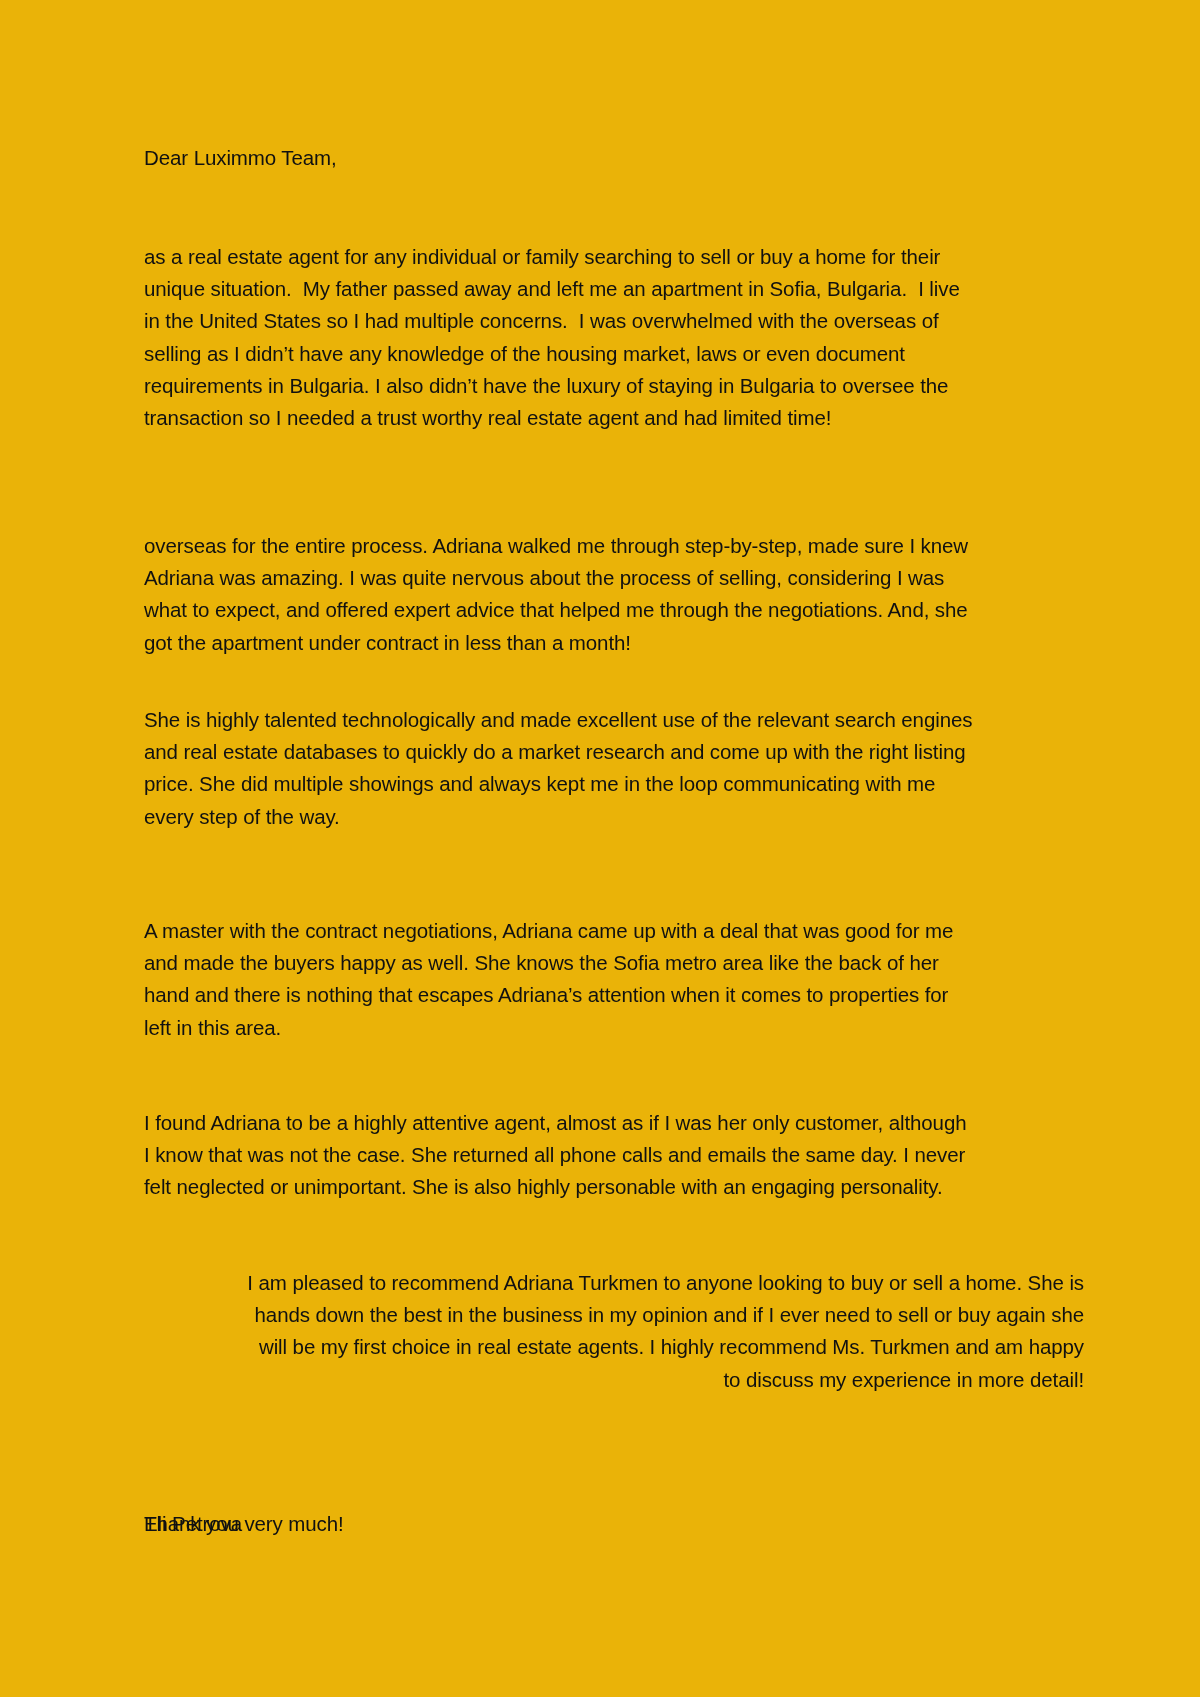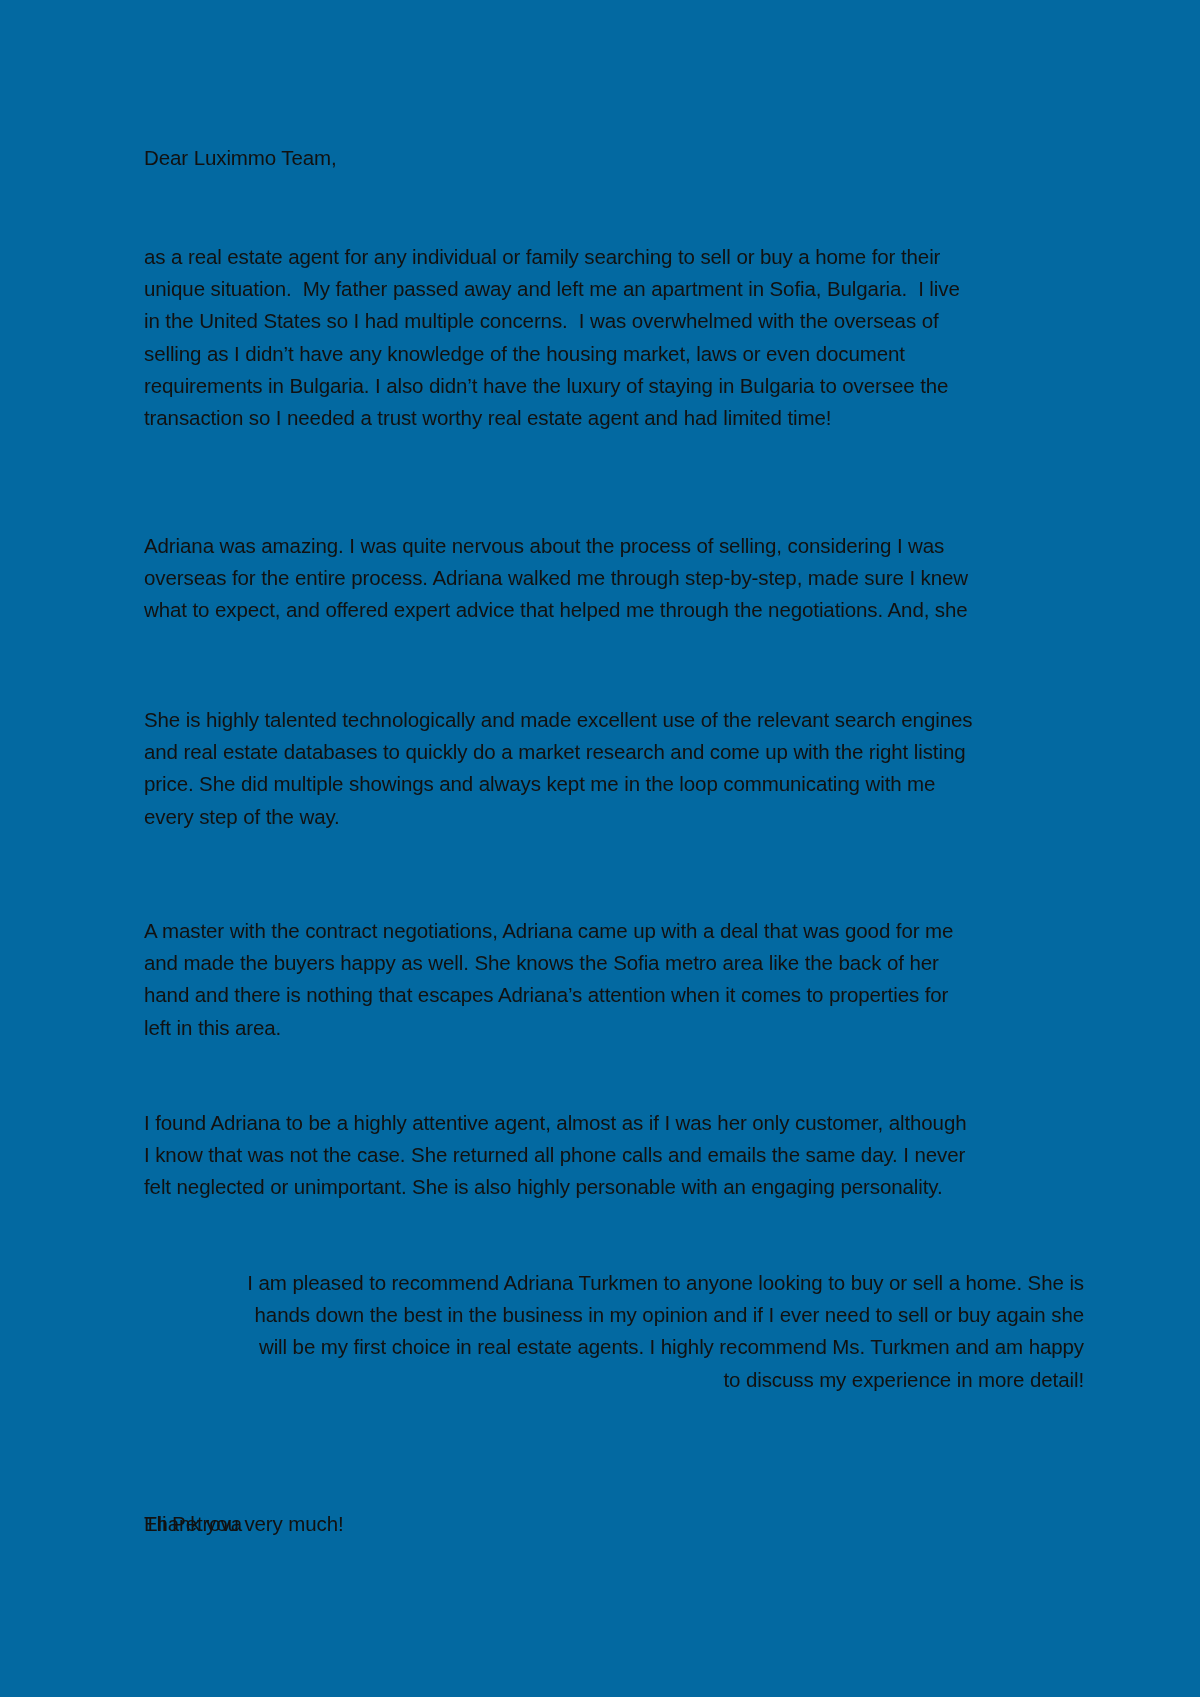--- a/index.html
+++ b/index.html
@@ -1,18 +1,18 @@
 <!DOCTYPE html>
 <html><head>
 <meta charset="utf-8">
 <style>
   html, body { margin: 0; padding: 0; background: #ffffff; }
   body { width: 1200px; height: 1697px; position: relative; overflow: hidden;
          font-family: "Liberation Sans", sans-serif; color: #111111; }
-  .page { position: absolute; left: 0; top: 0; width: 1200px; height: 1697px; background: #0369a1; text-decoration: underline; }
+  .page { position: absolute; left: 0; top: 0; width: 1200px; height: 1697px; background: #eab308; text-decoration: underline; }
   .block { position: absolute; left: 144px; width: 940px; font-size: 20.5px; line-height: 32.2px; letter-spacing: -0.1px; }
   .line { display: block; white-space: pre; }
 </style>
 </head>
 <body>
 
 <div class="page">
 
   <div class="block" style="top:142px;">
     <span class="line">Dear Luximmo Team,</span>
@@ -21,23 +21,24 @@
   <div class="block" style="top:241px;">
     <span class="line">as a real estate agent for any individual or family searching to sell or buy a home for their</span>
     <span class="line">unique situation.  My father passed away and left me an apartment in Sofia, Bulgaria.  I live</span>
     <span class="line">in the United States so I had multiple concerns.  I was overwhelmed with the overseas of</span>
     <span class="line">selling as I didn’t have any knowledge of the housing market, laws or even document</span>
     <span class="line">requirements in Bulgaria. I also didn’t have the luxury of staying in Bulgaria to oversee the</span>
     <span class="line">transaction so I needed a trust worthy real estate agent and had limited time!</span>
   </div>
 
   <div class="block" style="top:530px;">
+    <span class="line">overseas for the entire process. Adriana walked me through step-by-step, made sure I knew</span>
     <span class="line">Adriana was amazing. I was quite nervous about the process of selling, considering I was</span>
-    <span class="line">overseas for the entire process. Adriana walked me through step-by-step, made sure I knew</span>
     <span class="line">what to expect, and offered expert advice that helped me through the negotiations. And, she</span>
+    <span class="line">got the apartment under contract in less than a month!</span>
   </div>
 
   <div class="block" style="top:704px;">
     <span class="line">She is highly talented technologically and made excellent use of the relevant search engines</span>
     <span class="line">and real estate databases to quickly do a market research and come up with the right listing</span>
     <span class="line">price. She did multiple showings and always kept me in the loop communicating with me</span>
     <span class="line">every step of the way.</span>
   </div>
 
   <div class="block" style="top:915px;">

